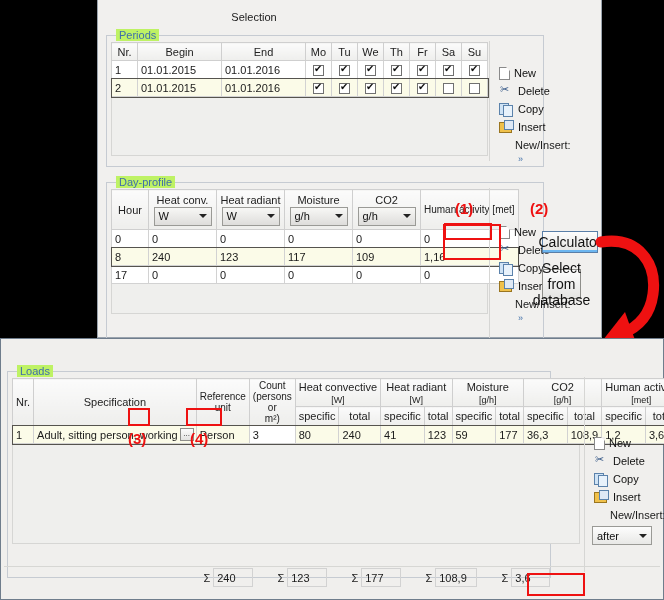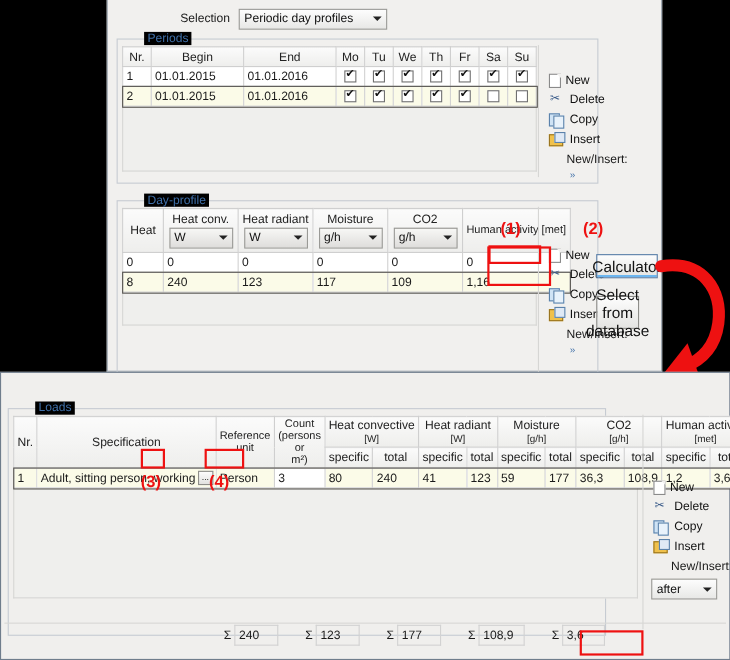--- a/index.html
+++ b/index.html
@@ -38,21 +38,21 @@
     border-right: 4px solid transparent; border-top: 4px solid #222;
   }
   .combo.flat { background: linear-gradient(#f7f7f5,#dedddb); }
 
   .groupbox {
     position: absolute;
     border: 1px solid #c6cbd2;
     background: transparent;
   }
   .groupbox > .gb-title {
-    position: absolute; top: -7px; left: 24px; background: #000000;
+    position: absolute; top: -7px; left: 9px; background: #bef264;
     padding: 0 3px; color: #3f6fa8; font-size: 11px; text-align: right;
   }
 
   
   table.grid { border-collapse: collapse; table-layout: fixed; background: #fff; }
   table.grid th, table.grid td {
     border: 1px solid #d2d2d2; font-weight: normal; font-size: 11px;
     padding: 1px 3px; height: 18px; overflow: hidden; white-space: nowrap;
   }
   table.grid th {
@@ -128,24 +128,20 @@
 </style>
 </head>
 <body>
 
 <div id="root">
 
   <div class="upper-window">
 
     <div class="selection-row">
       <span class="selection-label">Selection</span>
-      <div class="combo" style="width:135px;">
-        <span>Periodic day profiles</span>
-        <span class="arrow"></span>
-      </div>
     </div>
 
     <div class="groupbox" style="left:8px; top:35px; width:438px; height:132px;">
       <span class="gb-title">Periods</span>
       <div style="position:absolute; left:4px; top:6px;">
         <table class="grid">
           <tbody>
               <tr>
             <th style="width:26px;">Nr.</th>
             <th style="width:84px;">Begin</th>
@@ -210,21 +206,21 @@
         <div class="act-chev">»</div>
       </div>
     </div>
 
     <div class="groupbox" style="left:8px; top:182px; width:438px; height:180px;">
       <span class="gb-title">Day-profile</span>
       <div style="position:absolute; left:4px; top:6px;">
         <table class="grid">
           <tbody>
               <tr>
-            <th style="width:37px; height:40px;">Heat</th>
+            <th style="width:37px; height:40px;">Hour</th>
             <th style="width:68px; height:40px;">
               <div>Heat conv.</div>
               <div class="combo flat" style="width:58px;margin:1px auto 0;">
                 <span>W</span>
                 <span class="arrow"></span>
               </div>
             </th>
             <th style="width:68px;">
               <div>Heat radiant</div>
               <div class="combo flat" style="width:58px;margin:1px auto 0;">
@@ -256,20 +252,28 @@
             <td>0</td>
             <td>0</td>
           </tr>
           <tr class="row-sel" style="outline:1.5px solid #55534e;">
             <td>8</td>
             <td>240</td>
             <td>123</td>
             <td>117</td>
             <td>109</td>
             <td>1,16</td>
+          </tr>
+          <tr>
+            <td>17</td>
+            <td>0</td>
+            <td>0</td>
+            <td>0</td>
+            <td>0</td>
+            <td>0</td>
           </tr>
         </tbody>
           </table>
         <div style="width:377px;height:30px;background:#efefed;border:1px solid #d6d6d4;border-top:none;"></div>
       </div>
 
       <div style="position:absolute; left:382px; top:5px; bottom:5px; width:1px; background:#d6d6d4;"></div>
 
       <div class="actions" style="left:390px; top:40px; width:46px;">
         <div class="act">

